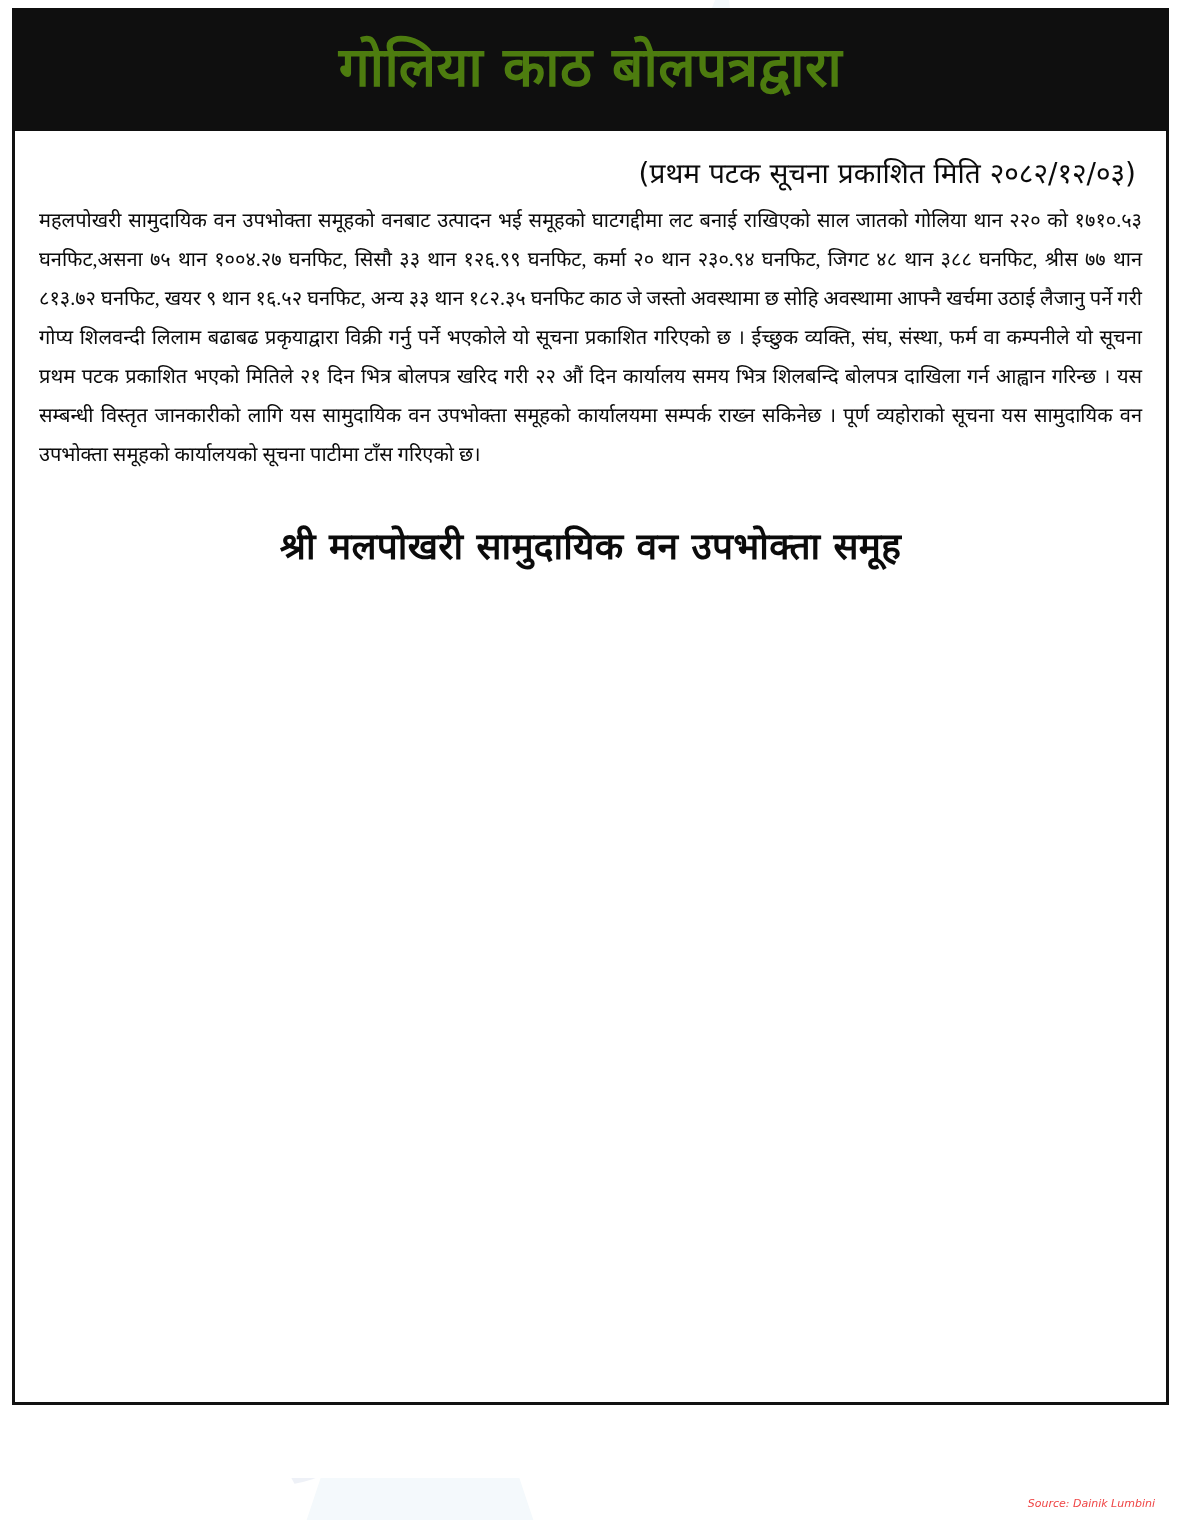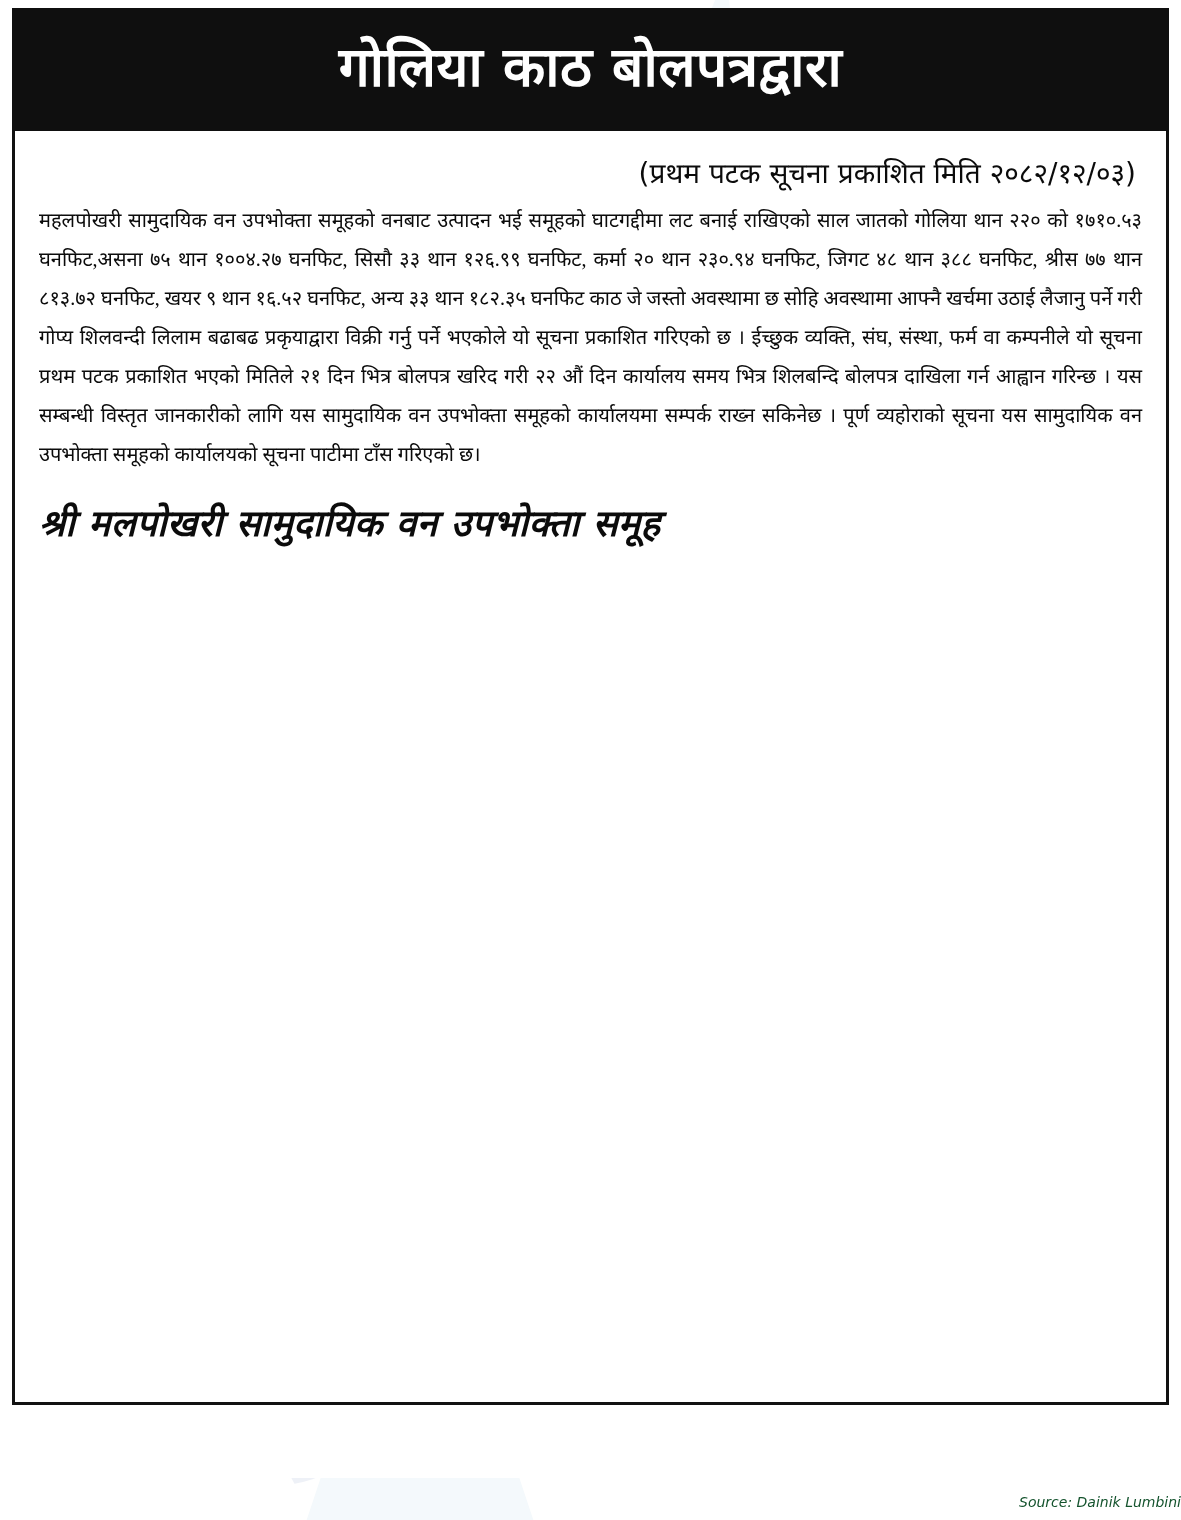--- a/index.html
+++ b/index.html
@@ -22,21 +22,21 @@
     position: absolute;
     left: 12px;
     top: 8px;
     width: 1157px;
     height: 1470px;
     box-sizing: border-box;
     background: #ffffff;
   }
   .header {
     background: #0f0f0f;
-    color: #ffffff;
+    color: #4d7c0f;
     text-align: center;
     padding: 26px 20px 30px 20px;
     box-sizing: border-box;
   }
   .header-line {
     font-family: "DejaVu Sans", sans-serif;
     font-weight: bold;
     font-size: 55px;
     line-height: 1.22;
     letter-spacing: 0.5px;
@@ -62,42 +62,42 @@
   .para {
     text-align: justify;
     text-justify: inter-word;
     font-size: 20px;
     line-height: 1.95;
     color: #0b0b0b;
     margin: 0;
     font-family: Liberation Serif, serif;
   }
   .signature {
-    margin-top: 24px;
-    font-style: italic;
+    margin-top: 47px;
+    text-align: center;
   }
   .sig-org {
     font-size: 37px;
     font-weight: bold;
     line-height: 1.4;
     color: #0b0b0b;
     letter-spacing: 0.3px;
   }
   .sig-addr {
     font-size: 29px;
     line-height: 1.5;
     color: #0b0b0b;
     margin-top: 6px;
   }
   .source {
     position: absolute;
-    right: 0;
+    right: 26px;
     bottom: 10px;
-    font-size: 14px;
-    color: #14532d;
+    font-size: 11px;
+    color: #ef4444;
     font-family: "DejaVu Sans", sans-serif;
     font-style: italic;
   }
   .watermark {
     position: absolute;
     left: 0;
     top: 0;
     width: 100%;
     height: 100%;
     pointer-events: none;

